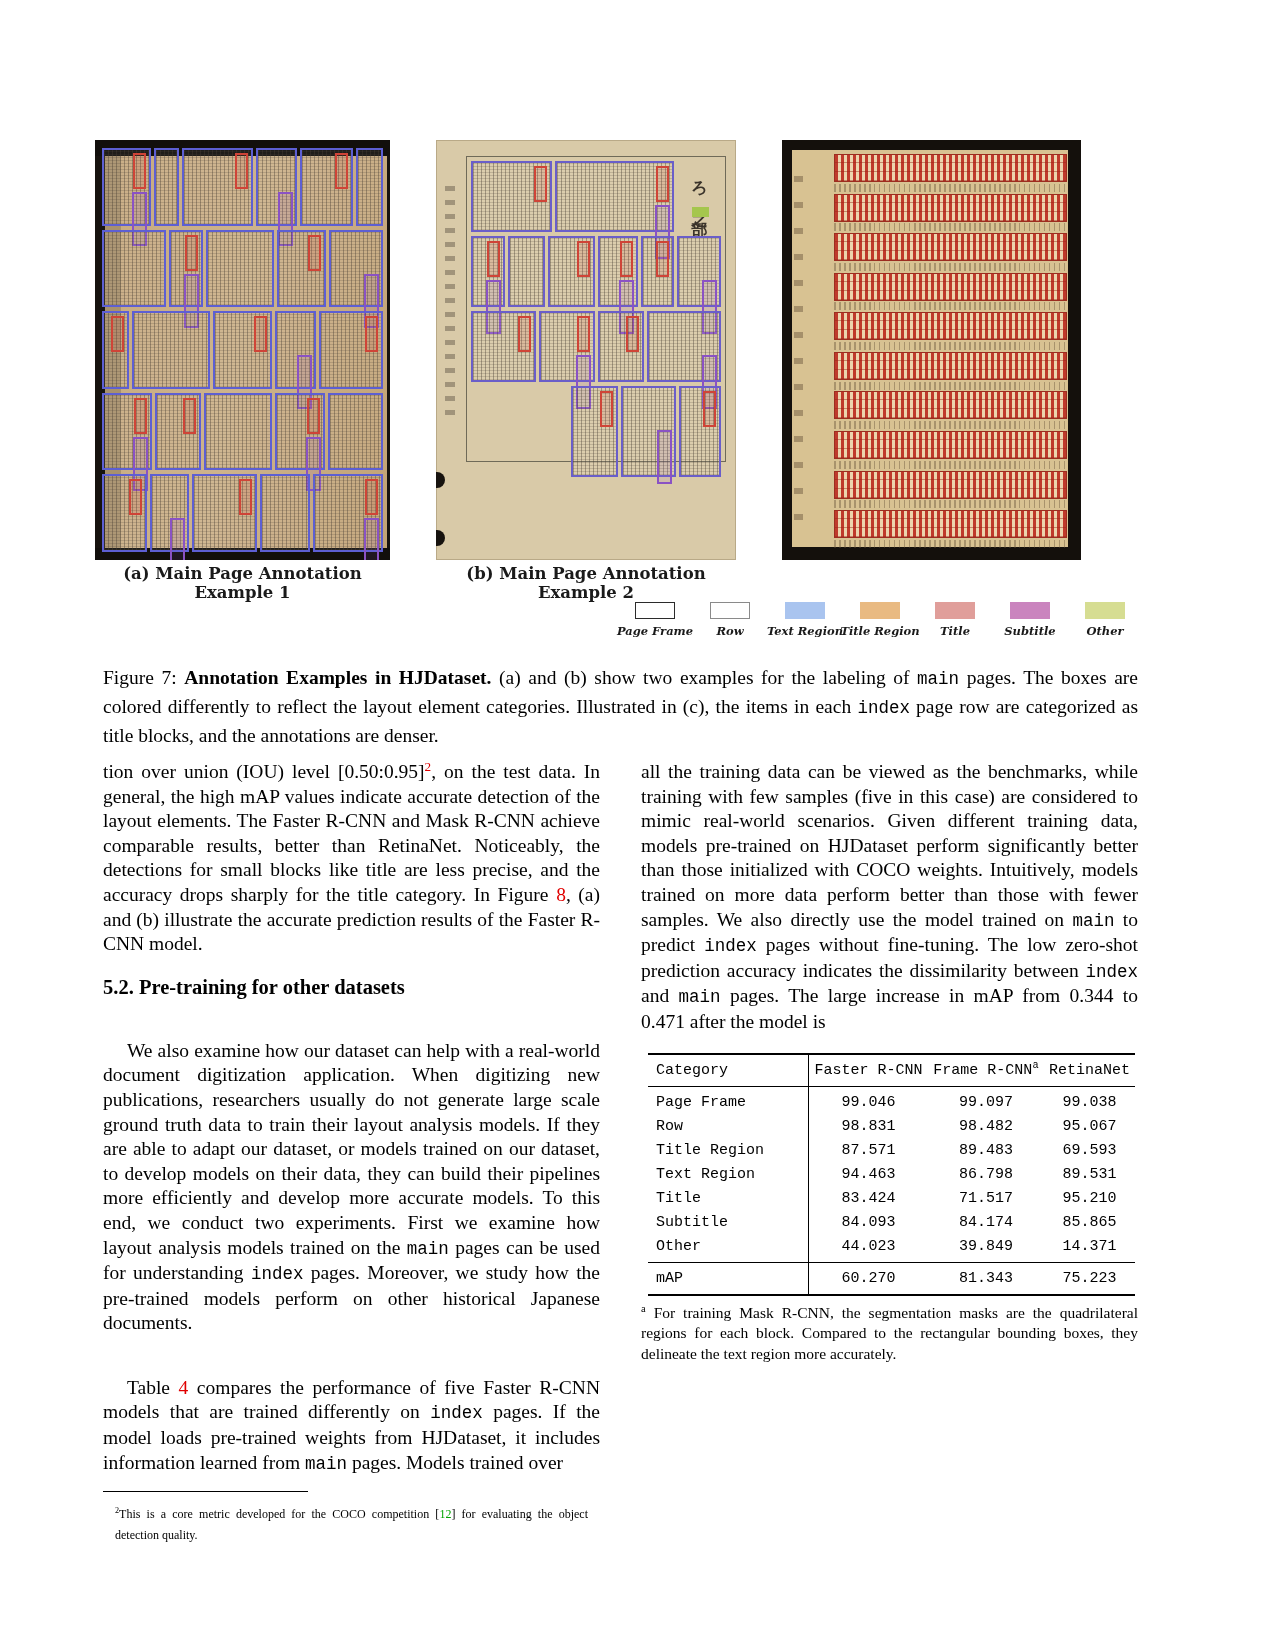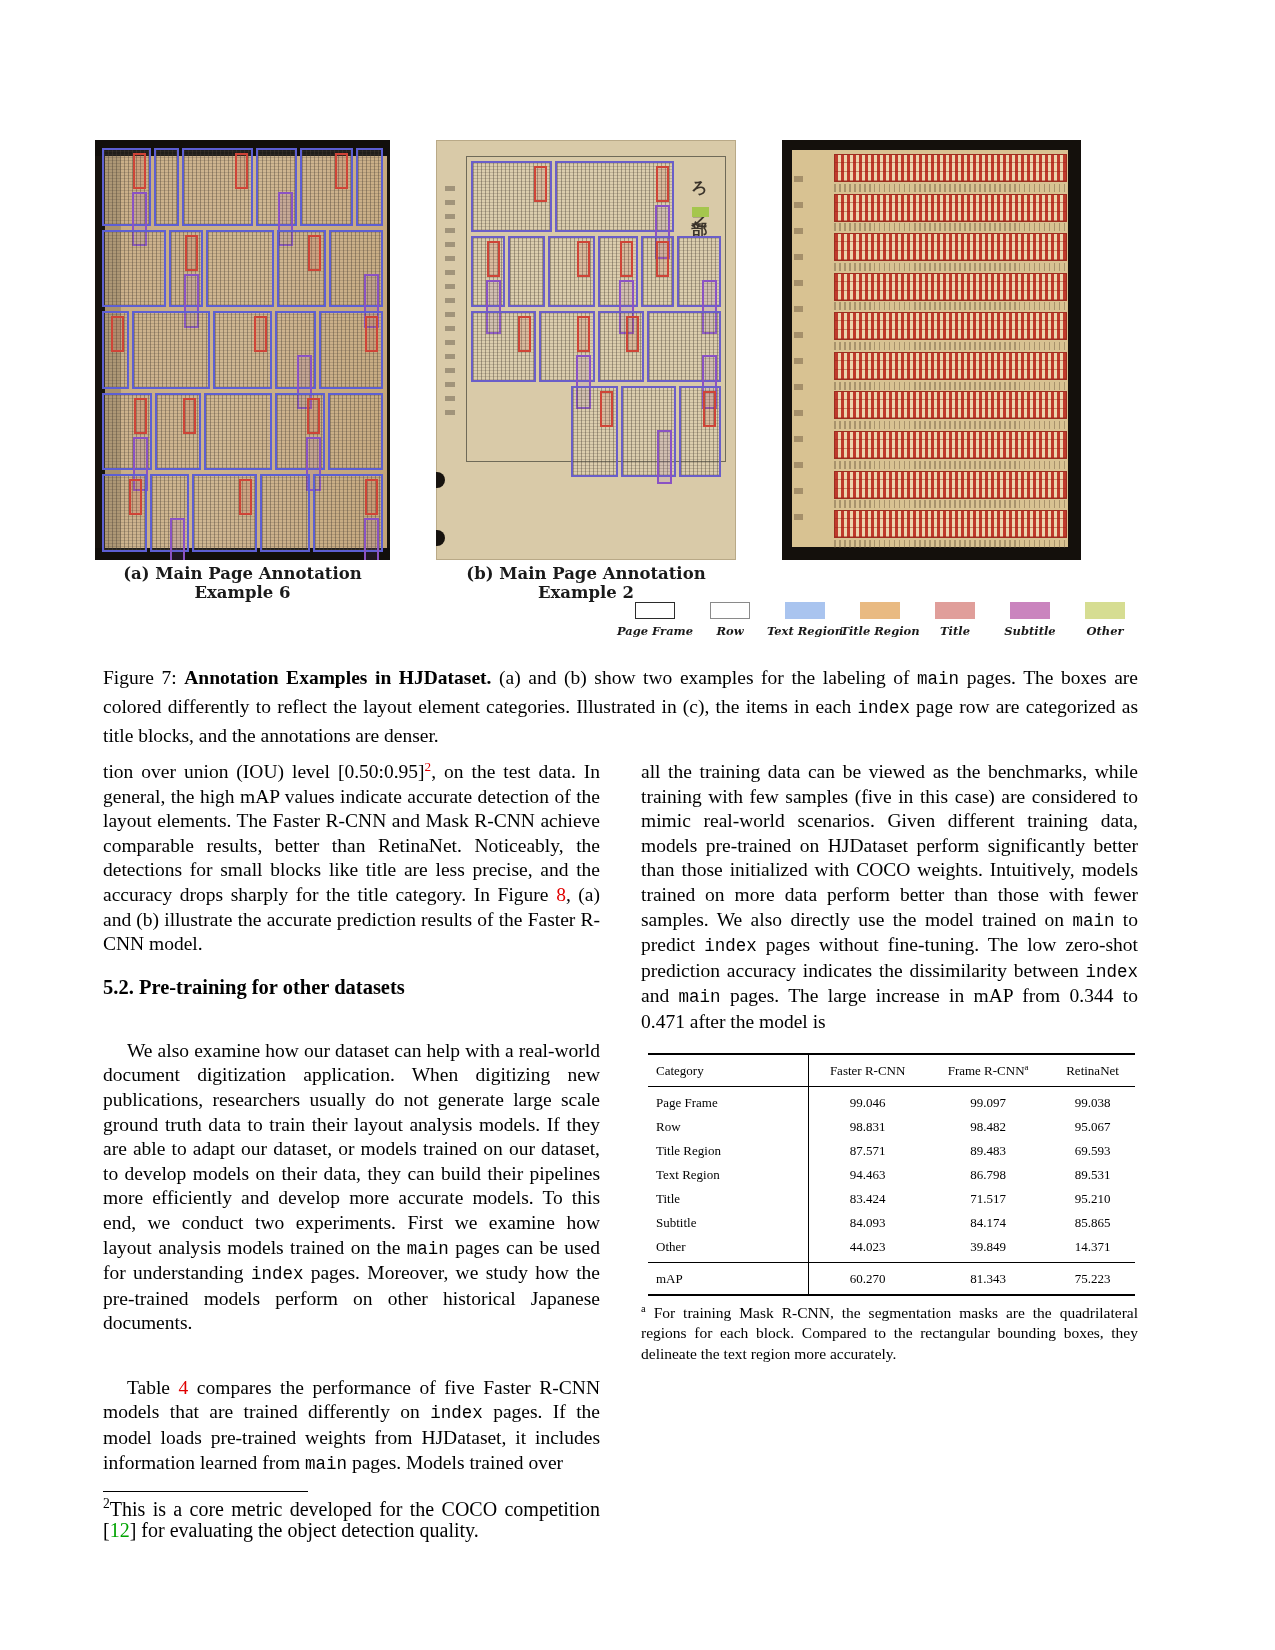--- a/index.html
+++ b/index.html
@@ -73,26 +73,26 @@
   .indent{text-indent:24px;margin-top:40px;}
   .sec-head{font-size:20.5px;font-weight:bold;margin:19px 0 17px 0;}
   .mono{font-family:"Liberation Mono",monospace;font-size:17.5px;}
   .b{font-weight:bold;}
   .ref{color:#e00000;}
   .cite{color:#00a300;}
   .sup{vertical-align:super;font-size:68%;line-height:0;}
   .supref{vertical-align:super;font-size:68%;line-height:0;color:#e00000;}
 
   .fn-rule{width:205px;border-top:1.2px solid #000;margin:15px 0 7px 0;}
-  .footnote{font-size:20px;line-height:20.5px;text-align:justify;margin:0;}
+  .footnote{font-size:12px;line-height:20.5px;text-align:justify;margin:12px;}
 
   .tbl-caption{font-size:19.5px;line-height:24.6px;text-align:justify;margin:41px 0 0 0;}
   .t3wrap{margin-top:18px;padding:0 3px 0 7px;}
-  table.t3{width:100%;border-collapse:collapse;font-size:13px;
-    border-top:2px solid #000;border-bottom:2px solid #000;}
+  table.t3{width:100%;border-collapse:collapse;font-size:15px;
+    border-top:2px solid #000;border-bottom:2px solid #000;font-family:Liberation Mono, monospace;}
   .t3 th,.t3 td{padding:0.5px 4px;line-height:23px;font-weight:normal;}
   .t3 .c0{text-align:left;border-right:1px solid #000;width:33%;padding-left:8px;}
   .t3 .cn{text-align:center;}
   .t3 thead th{border-bottom:1.5px solid #000;padding-top:4px;padding-bottom:4px;}
   .t3 tbody tr:first-child td{padding-top:4px;}
   .t3 tbody tr:last-child td{border-bottom:1px solid #000;padding-bottom:4px;}
   .t3 tfoot td{padding-top:4px;padding-bottom:4px;}
   .tbl-footnote{font-size:15.5px;line-height:20.5px;text-align:justify;margin:7px 0 0 0;}
 </style>
 </head>
@@ -277,21 +277,21 @@
         <div class="bsep"></div>
         <div class="band"></div>
         <div class="bsep"></div>
         <div class="band"></div>
         <div class="bsep"></div>
       </div>
   </div>
 </div>
 
 <div class="subcap-row">
-  <div class="subcap sc-a">(a) Main Page Annotation Example 6</div>
+  <div class="subcap sc-a">(a) Main Page Annotation Example 1</div>
   <div class="subcap sc-b">(b) Main Page Annotation Example 2</div>
 </div>
 
 <div class="legend-row" id="legend-row">
     <div class="legend-item">
       <div class="legend-swatch" style="background: rgb(255, 255, 255); border: 1.5px solid rgb(43, 43, 43);"></div>
       <div class="legend-label">Page Frame</div>
     </div>
     <div class="legend-item">
       <div class="legend-swatch" style="background: rgb(255, 255, 255); border: 1.5px solid rgb(138, 138, 138);"></div>

